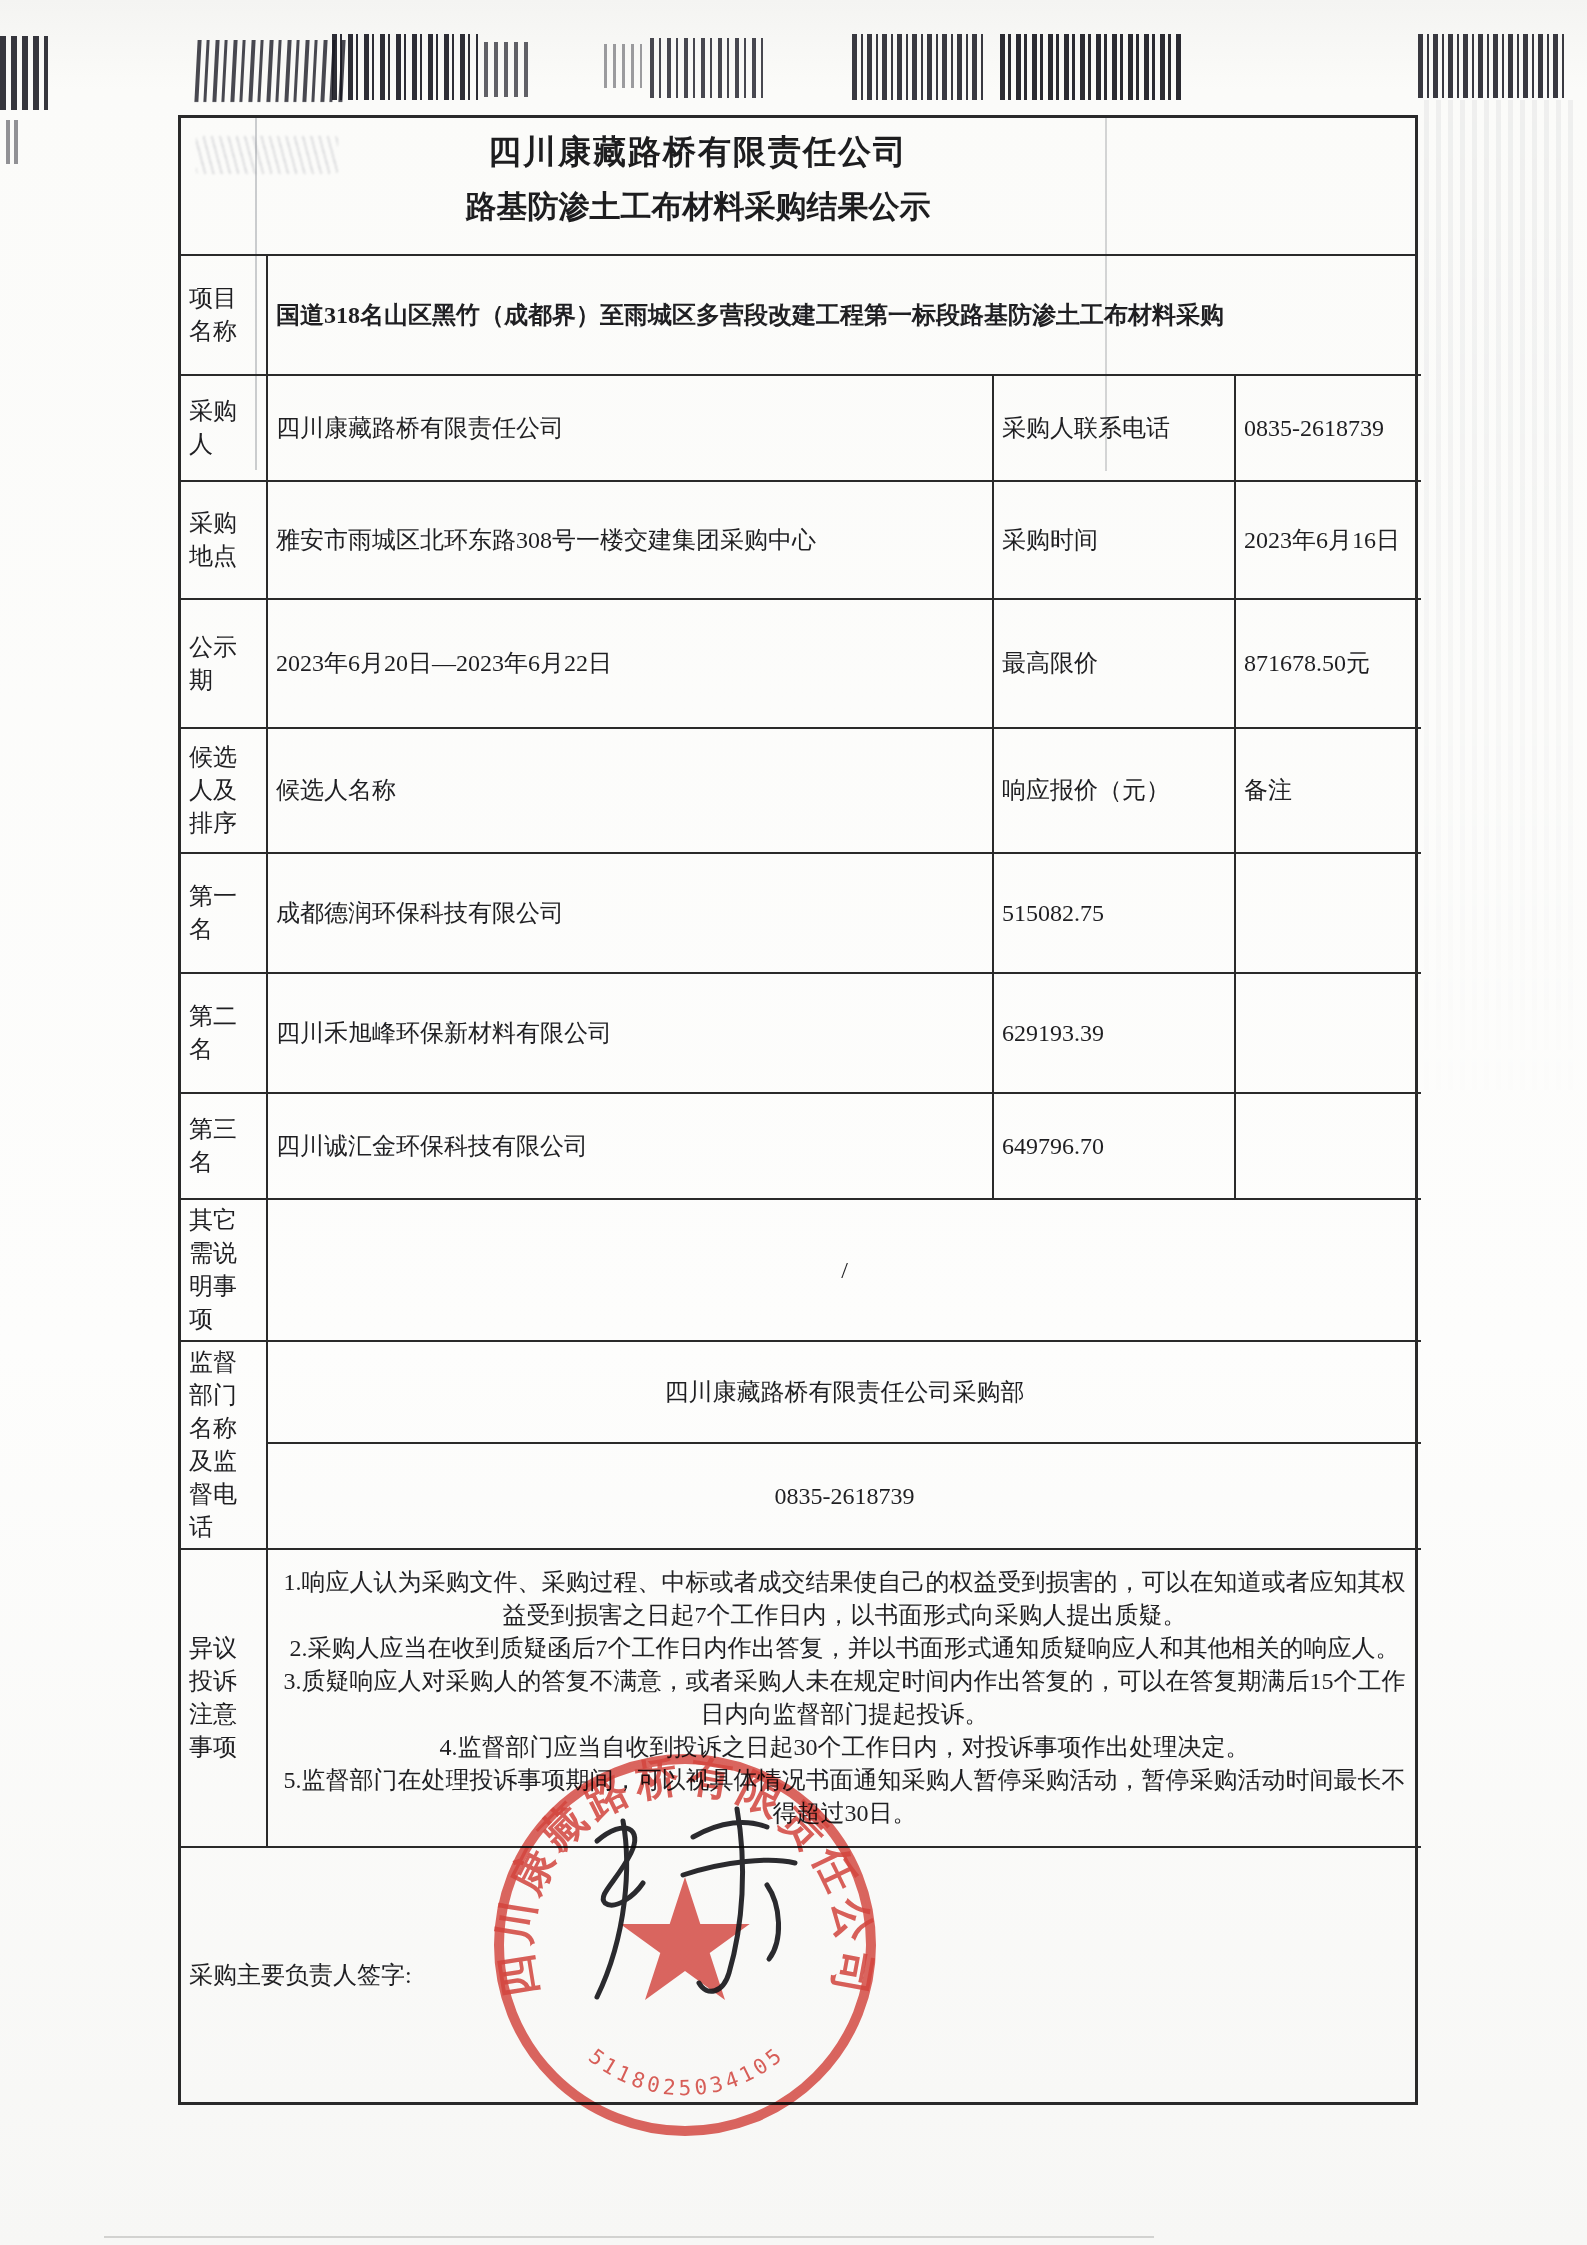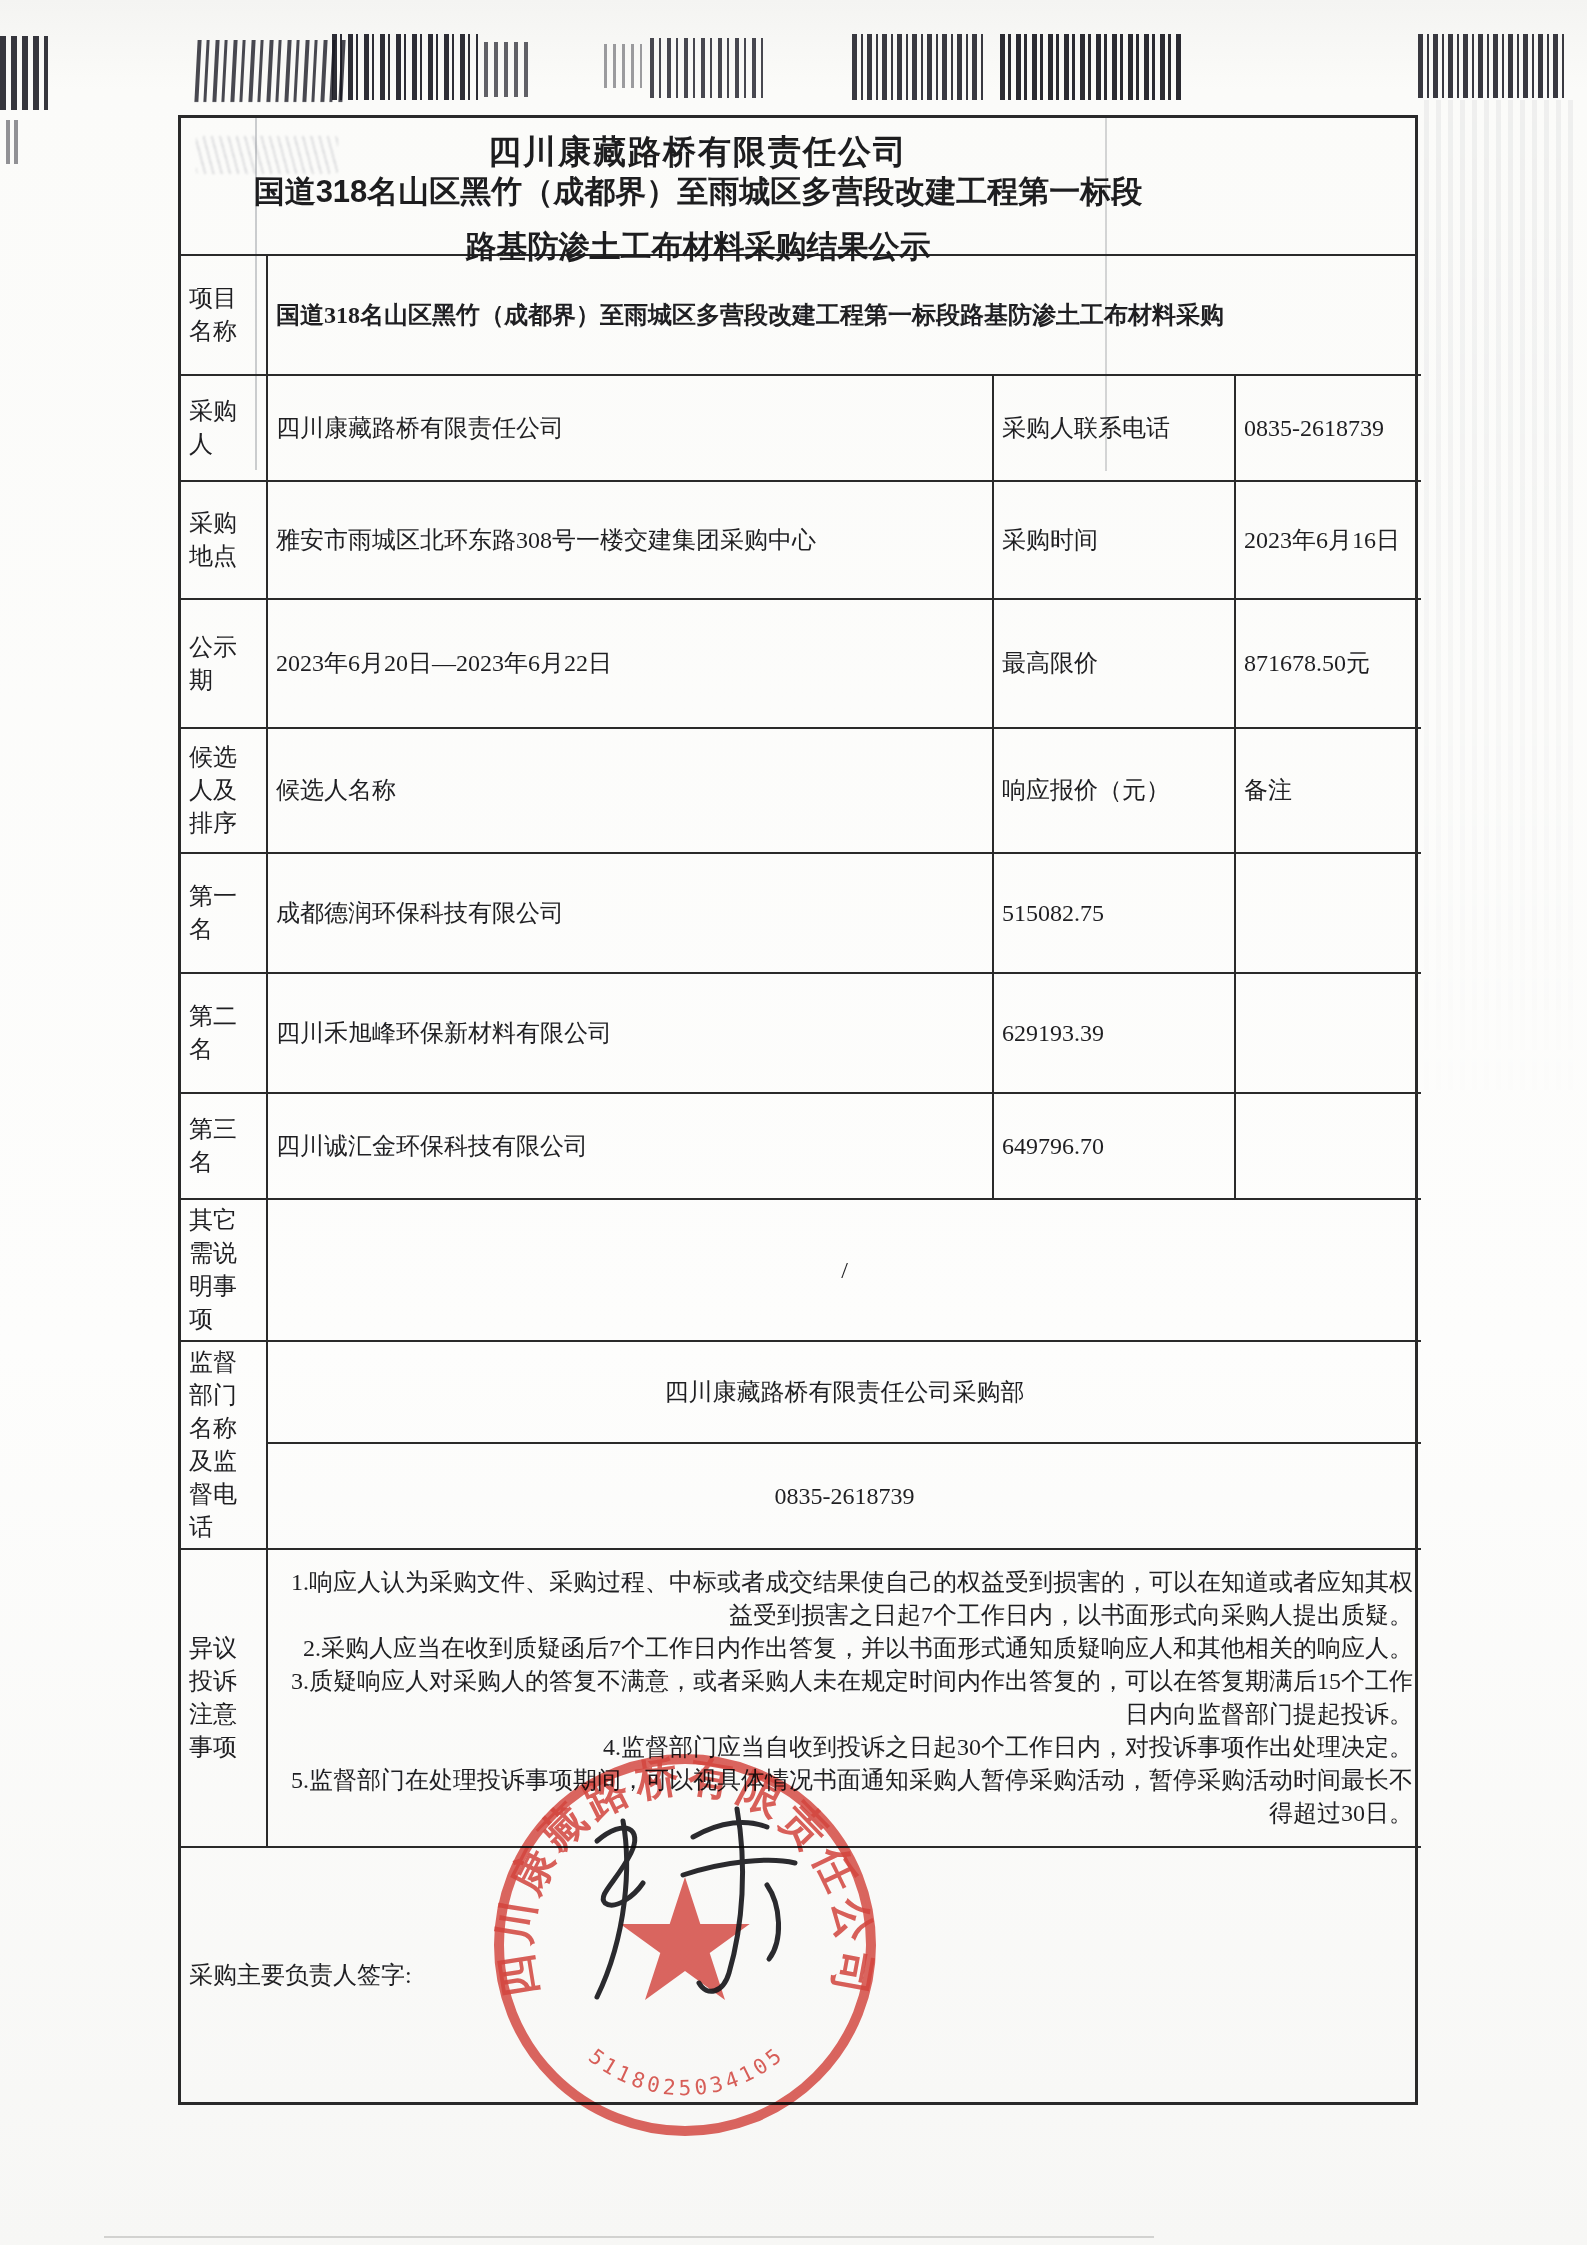--- a/index.html
+++ b/index.html
@@ -65,21 +65,21 @@
     font-size:24px;line-height:33px;color:#1f1f22;
     padding:4px 8px;vertical-align:middle;word-break:break-all;
   }
   td.lbl{padding:4px 5px;text-align:left;}
   td.lbl-center{text-align:left;padding:4px 2px;}
   td.center{text-align:left;}
   td.left{text-align:left;padding-left:14px;}
   .bold600{font-weight:600;font-size:26px;}
   .slash-cell{text-align:center;padding-right:434px;}
   .shift-right{text-align:center;padding-left:142px;}
-  .objection-text{font-size:23px;line-height:31px;text-align:right;padding:10px 14px;}
+  .objection-text{font-size:23px;line-height:31px;text-align:center;padding:10px 14px;}
   .objection-text p{margin:0;}
   .sig-cell{position:relative;overflow:visible;font-size:26px;padding-left:16px;}
   .sig-label{position:relative;z-index:1;}
 
   
   .stamp{
     position:absolute;left:304px;top:-103px;width:400px;height:400px;
     z-index:3;mix-blend-mode:multiply;pointer-events:none;
   }
 </style>
@@ -101,21 +101,20 @@
   <div class="noise n-band"></div>
   <div class="noise fold-1"></div>
   <div class="noise fold-2"></div>
   <div class="noise smudge"></div>
   <div class="noise n-bottom"></div>
 
   <div class="doc">
 
     <div class="title-block">
       <div class="title-line-1">四川康藏路桥有限责任公司</div>
-      <div class="title-line-2">国道318名山区黑竹（成都界）至雨城区多营段改建工程第一标段</div>
       <div class="title-line-3">路基防渗土工布材料采购结果公示</div>
     </div>
 
     <table class="grid">
       <colgroup>
         <col style="width:86px">
           <col style="width:726px">
           <col style="width:242px">
           <col style="width:186px">
       </colgroup>

